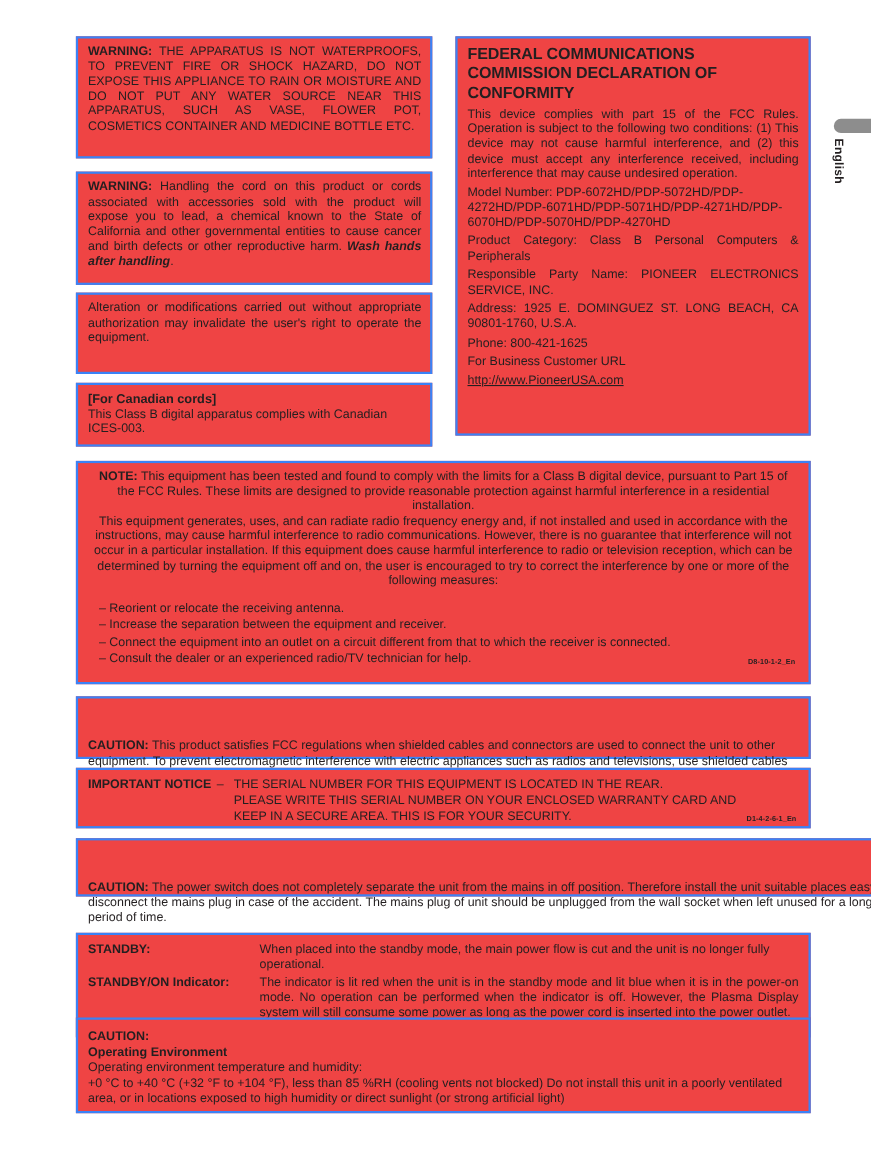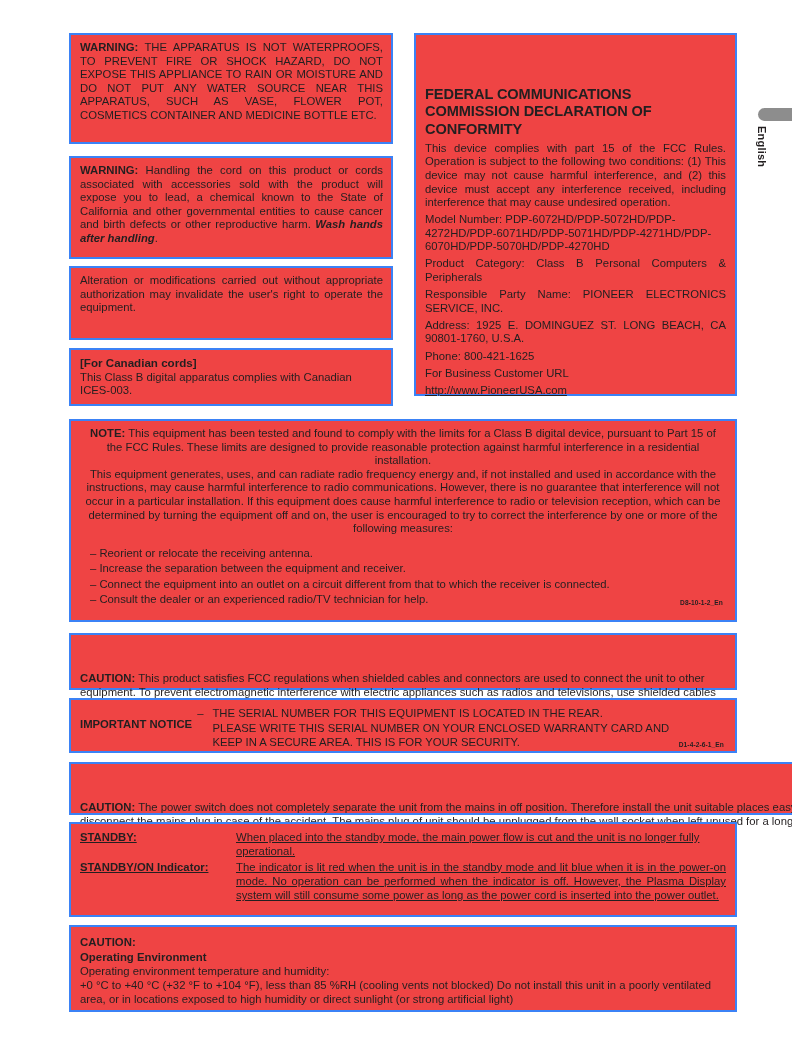--- a/index.html
+++ b/index.html
@@ -66,21 +66,20 @@
   .hd {
     font-weight: bold;
     font-size: 11.6px;
     line-height: 14.5px;
   }
   .hd-big {
     font-weight: bold;
     font-size: 14.6px;
     line-height: 17.4px;
     letter-spacing: -0.1px;
-    margin-top: 44px;
   }
 
   
   #box-warning-water { left: 69px;  top: 33px;  width: 324px; height: 111px; }
   #box-warning-cord  { left: 69px;  top: 156px; width: 324px; height: 103px; }
   #box-info-user     { left: 69px;  top: 266px; width: 324px; height: 74px;  }
   #box-canadian      { left: 69px;  top: 348px; width: 324px; height: 58px;  }
 
   
   #box-fcc           { left: 414px; top: 33px;  width: 323px; height: 363px; }
@@ -89,21 +88,21 @@
   #box-fcc .para { margin-top: 3.5px; }
   #box-fcc .url {
     text-decoration: underline;
   }
 
   
   #box-note      { left: 69px; top: 419px; width: 668px; height: 203px; }
   #box-caution-1 { left: 69px; top: 633px; width: 668px; height: 57px;  }
   #box-important { left: 69px; top: 698px; width: 668px; height: 55px;  }
   #box-caution-2 { left: 69px; top: 762px; width: 764px; height: 53px;  }
-  #box-standby   { left: 69px; top: 822px; width: 668px; height: 95px; text-decoration: underline;  }
+  #box-standby   { left: 69px; top: 848px; width: 668px; height: 95px;  }
   #box-caution-3 { left: 69px; top: 925px; width: 668px; height: 87px;  }
 
   #box-note .box-inner { padding: 6px 10px 4px 10px; }
   #box-note p { margin: 0; text-align: center; }
   .measures { margin-top: 10px; }
   .measure-line {
     padding-left: 9px;
     line-height: 15.4px;
   }
   .ref-inline {
@@ -122,21 +121,20 @@
 
   
   #box-important .box-inner { padding: 6px 9px 4px 9px; }
   .imp-row { display: flex; }
   .imp-label {
     font-weight: bold;
     font-size: 11.3px;
     line-height: 14.6px;
     white-space: nowrap;
     padding-right: 5px;
-    margin-top: 11px;
   }
   .imp-dash {
     font-size: 11.3px;
     line-height: 14.6px;
     padding-right: 9px;
   }
   .imp-body { font-size: 11.3px; line-height: 14.6px; flex: 1; }
   .imp-body p { margin: 0; }
 
   

